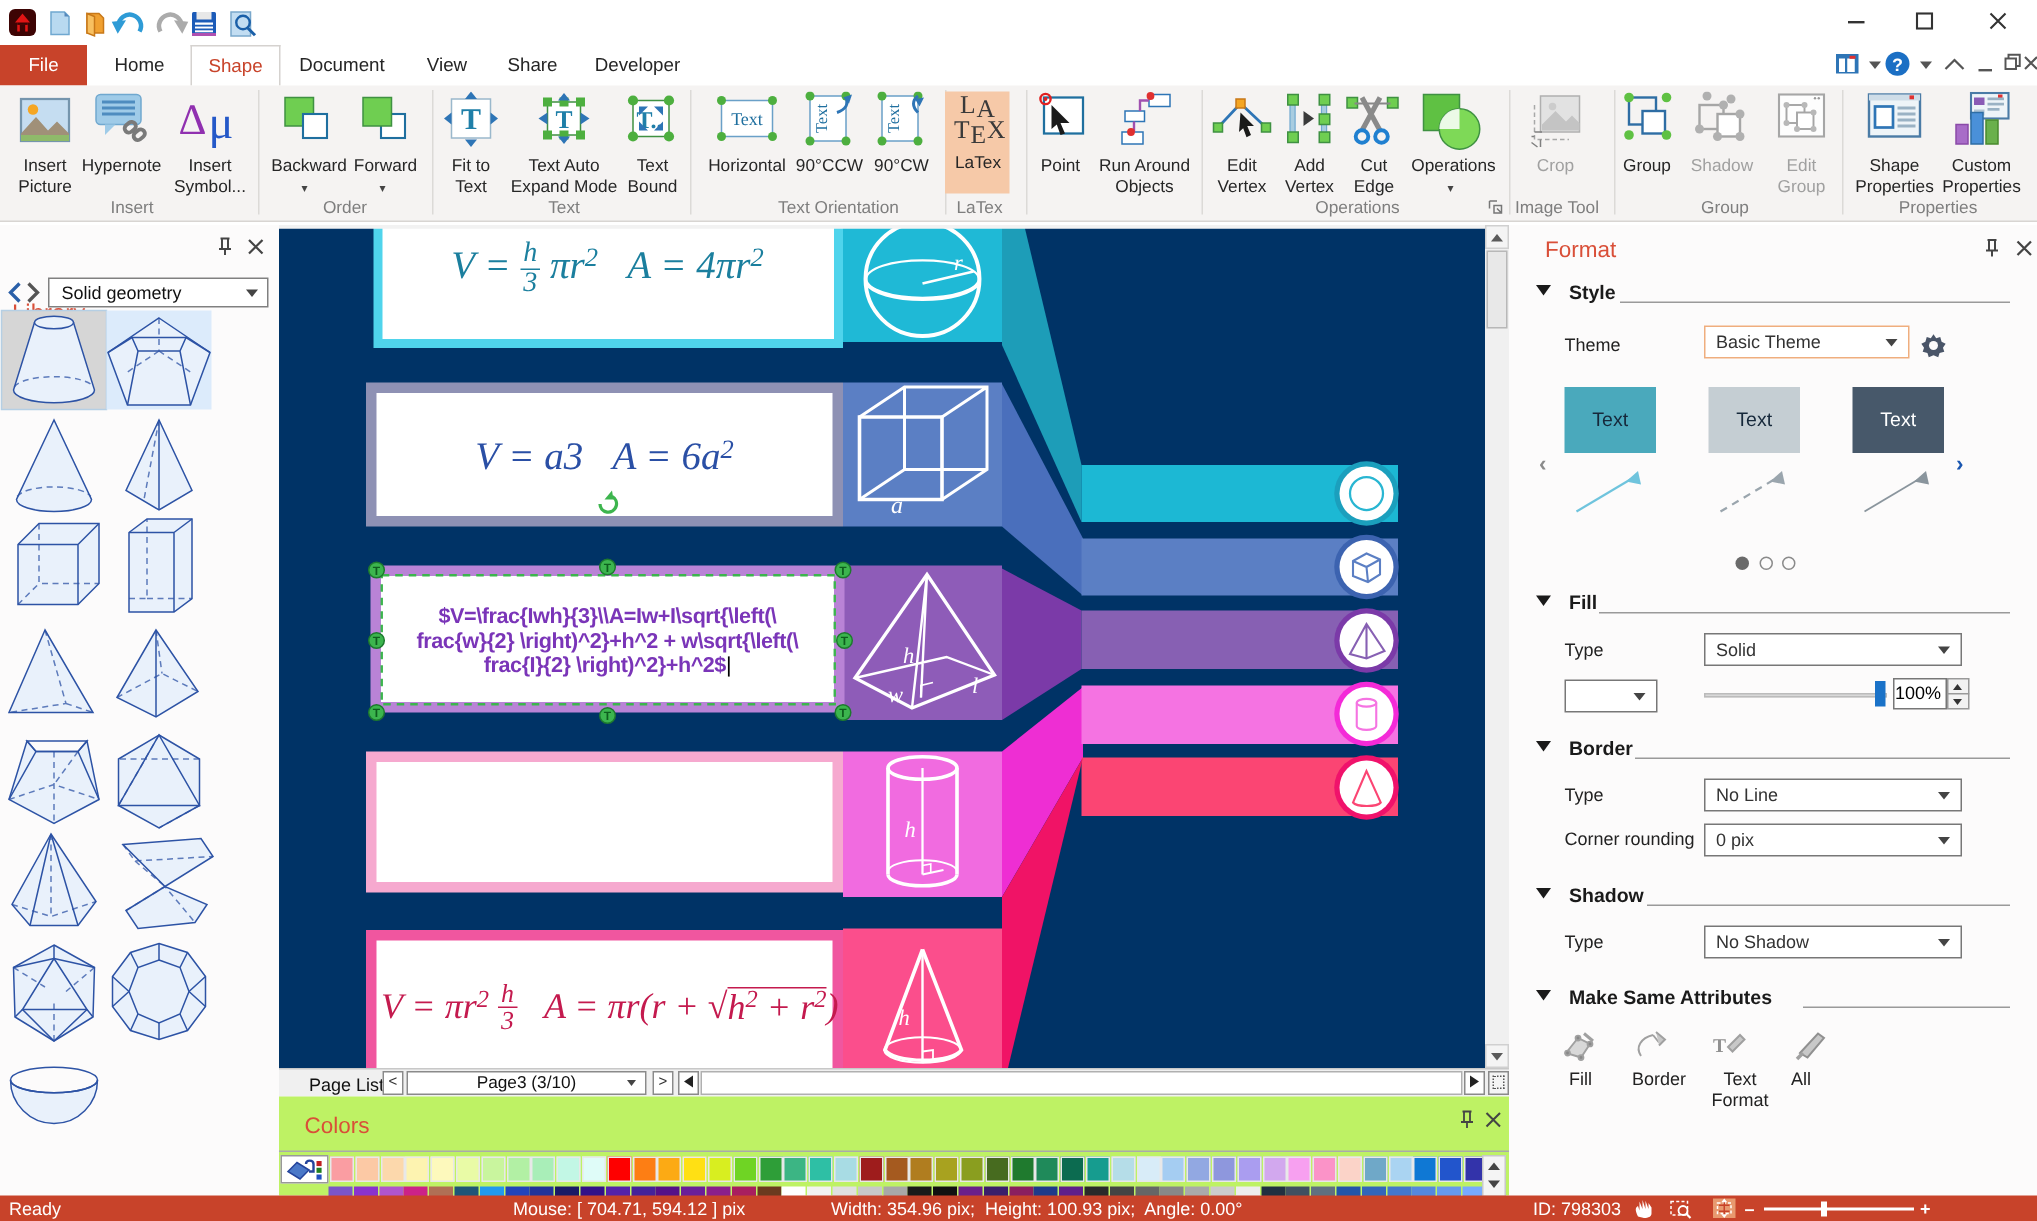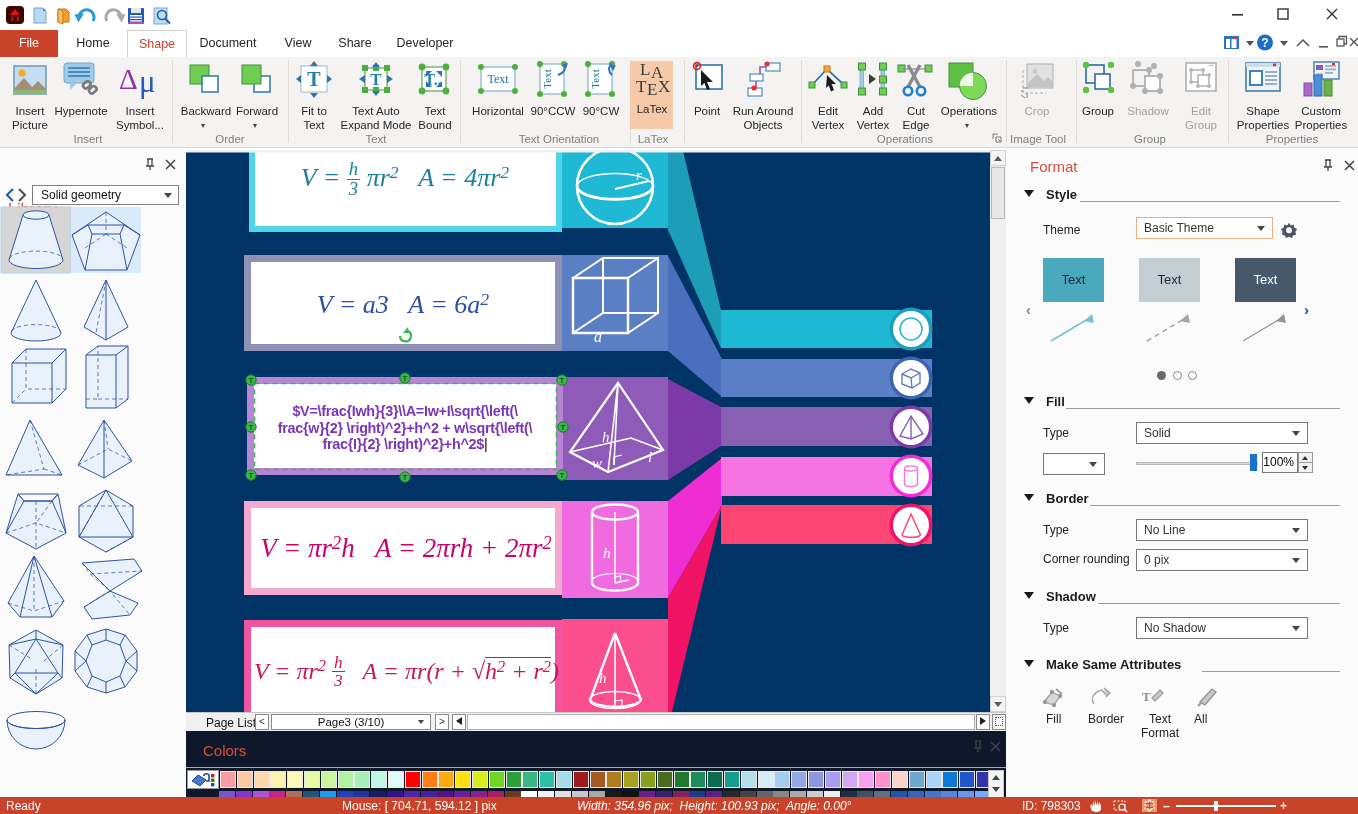--- a/index.html
+++ b/index.html
@@ -24,21 +24,21 @@
 .rdrop { position:absolute; font-size:8px; color:#444; }
 
 #library { position:absolute; left:0; top:150px; width:186px; height:647px; background:#fcfbfb; }
 #libhead { position:absolute; left:8px; top:7px; font-size:16px; color:#d94f38;margin-top:44px; }
 #libcombo { position:absolute; left:32px; top:35px; width:147px; height:20px; border:1px solid #808080; background:#fff; font-size:12px; color:#111; line-height:18px; padding-left:8px; }
 
 #canvas { position:absolute; left:186px; top:150px; width:804px; height:562px; background:#003366; }
 #vscroll { position:absolute; left:990px; top:150px; width:16px; height:562px; background:#f0f0f0; }
 #pagerow { position:absolute; left:186px; top:712px; width:820px; height:19px; background:#f0f0f0; border-top:1px solid #c8c8c8; }
 
-#colors { position:absolute; left:186px; top:731px; width:820px; height:66px; background:#0f172a; }
+#colors { position:absolute; left:186px; top:731px; width:820px; height:66px; background:#bef264; }
 
 #format { position:absolute; left:1006px; top:150px; width:352px; height:647px; background:#fcfbfb; }
 .sechead { position:absolute; font-size:13px; font-weight:bold; color:#1a1a1a; }
 .secline { position:absolute; height:1px; background:#9a9a9a; }
 .flabel { position:absolute; font-size:12px; color:#222; }
 .fcombo { position:absolute; height:22px; border:1px solid #777; background:#fff; font-size:12px; color:#333; line-height:20px; padding-left:7px; }
 .fcombo .da { position:absolute; right:7px; top:8px; width:0; height:0; border-left:4px solid transparent; border-right:4px solid transparent; border-top:5px solid #444; }
 
 #status { position:absolute; left:0; top:797px; width:1358px; height:17px; background:#c8432a; color:#fff; font-size:12px; }
 .st { position:absolute; top:2px; }
@@ -583,21 +583,20 @@
       </g>
       <rect x="0" y="0" width="804" height="2.5" fill="#f2f2f2"></rect>
 
       <path d="M222,181 A5.5 5.5 0 1 1 214,186" fill="none" stroke="#3db54e" stroke-width="2.2"></path>
       <path d="M222,177 L223,183 L217,183 Z" fill="#3db54e"></path>
     </svg>
   </div>
   <div class="formula" style="left:254px;top:160px;width:302px;text-align:center;font-size:26px;color:#1b7f9e;">V = <span class="frac"><span class="top">h</span><span class="bot">3</span></span> πr<sup class="s">2</sup> &nbsp;&nbsp;A = 4πr<sup class="s">2</sup></div>
   <div class="formula" style="left:254px;top:289px;width:298px;text-align:center;font-size:26px;color:#2a4fa5;">V = a3 &nbsp;&nbsp;A = 6a<sup class="s">2</sup></div>
   <div class="abs" style="left:254px;top:403px;width:302px;text-align:center;font-size:14.4px;font-weight:bold;color:#7a35b8;line-height:16.5px;letter-spacing:-0.3px;">$V=\frac{Iwh}{3}\\A=Iw+I\sqrt{\left(\<br>frac{w}{2} \right)^2}+h^2 + w\sqrt{\left(\<br>frac{I}{2} \right)^2}+h^2$<span style="color:#000;font-weight:normal;">|</span></div>
-  <div class="formula" style="left:255px;top:533px;width:302px;text-align:center;font-size:27px;color:#c9006e;">V = πr<sup class="s">2</sup>h &nbsp;&nbsp;A = 2πrh + 2πr<sup class="s">2</sup></div>
   <div class="formula" style="left:254px;top:654px;width:300px;text-align:center;font-size:24px;color:#c41a4e;">V = πr<sup class="s">2</sup> <span class="frac"><span class="top">h</span><span class="bot">3</span></span> &nbsp;&nbsp;A = πr(r + √<span style="border-top:1.8px solid currentColor;">h<sup class="s">2</sup> + r<sup class="s">2</sup></span>)</div>
   <div id="vscroll">
     <div class="abs" style="left:0;top:0;width:16px;height:16px;background:#f4f4f4;border:1px solid #d0d0d0;"></div>
     <div class="abs" style="left:4px;top:6px;width:0;height:0;border-left:4px solid transparent;border-right:4px solid transparent;border-bottom:5px solid #5a5a5a;"></div>
     <div class="abs" style="left:1px;top:17px;width:14px;height:52px;background:#e8e8e8;border:1px solid #b8b8b8;"></div>
     <div class="abs" style="left:0;top:546px;width:16px;height:16px;background:#f4f4f4;border:1px solid #d0d0d0;"></div>
     <div class="abs" style="left:4px;top:552px;width:0;height:0;border-left:4px solid transparent;border-right:4px solid transparent;border-top:5px solid #5a5a5a;"></div>
   </div>
   <div id="pagerow">
     <div class="abs" style="left:20px;top:3px;font-size:12px;color:#111;">Page List</div>
@@ -809,21 +808,21 @@
       </g>
     </svg>
     <div class="flabel" style="left:40px;top:562px;">Fill</div>
     <div class="flabel" style="left:82px;top:562px;">Border</div>
     <div class="flabel" style="left:133px;top:562px;width:42px;text-align:center;">Text<br>Format</div>
     <div class="flabel" style="left:188px;top:562px;">All</div>
   </div>
   <div id="status">
     <div class="st" style="left:6px;">Ready</div>
     <div class="st" style="left:342px;">Mouse: [ 704.71, 594.12 ] pix</div>
-    <div class="st" style="left:577px;font-style:italic;">Width: 354.96 pix;&nbsp; Height: 100.93 pix;&nbsp; Angle: 0.00°</div>
+    <div class="st" style="left:554px;">Width: 354.96 pix;&nbsp; Height: 100.93 pix;&nbsp; Angle: 0.00°</div>
     <div class="st" style="left:1022px;">ID: 798303</div>
     <svg class="st" style="left:1088px;top:1px;" width="76" height="15" viewBox="0 0 76 15">
       <path d="M4 13 C2 9 2 7 4 6 L5 9 L5 3 L7 8 L7 2 L9 8 L9 2.5 L11 8 L11 4 L13 7 L13 11 C13 13 11 14 8 14 Z" fill="#fff"></path>
       <rect x="26" y="3" width="11" height="9" fill="none" stroke="#fff" stroke-dasharray="2 1.5"></rect>
       <circle cx="34" cy="9" r="3" fill="none" stroke="#fff" stroke-width="1.2"></circle>
       <path d="M36 11 L39 14" stroke="#fff" stroke-width="1.4"></path>
       <rect x="54" y="1" width="15" height="13" fill="#e8996f"></rect>
       <rect x="57" y="4" width="9" height="7" fill="none" stroke="#fff" stroke-dasharray="2 1.5"></rect>
       <path d="M61.5 2 L61.5 13 M58 5.5 L65 5.5 M58 9.5 L65 9.5" stroke="#c8432a" stroke-width="1"></path>
       <path d="M61.5 1 L59.5 3.5 L63.5 3.5 Z M61.5 14 L59.5 11.5 L63.5 11.5 Z" fill="#fff"></path>

